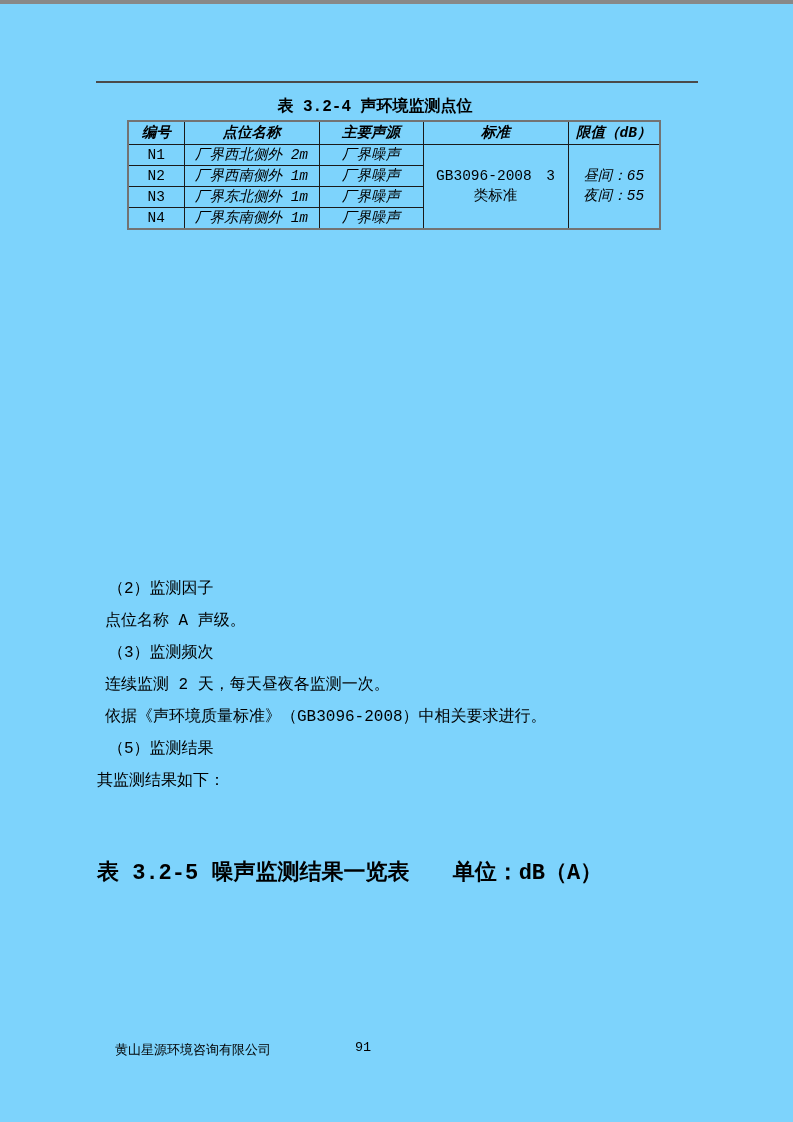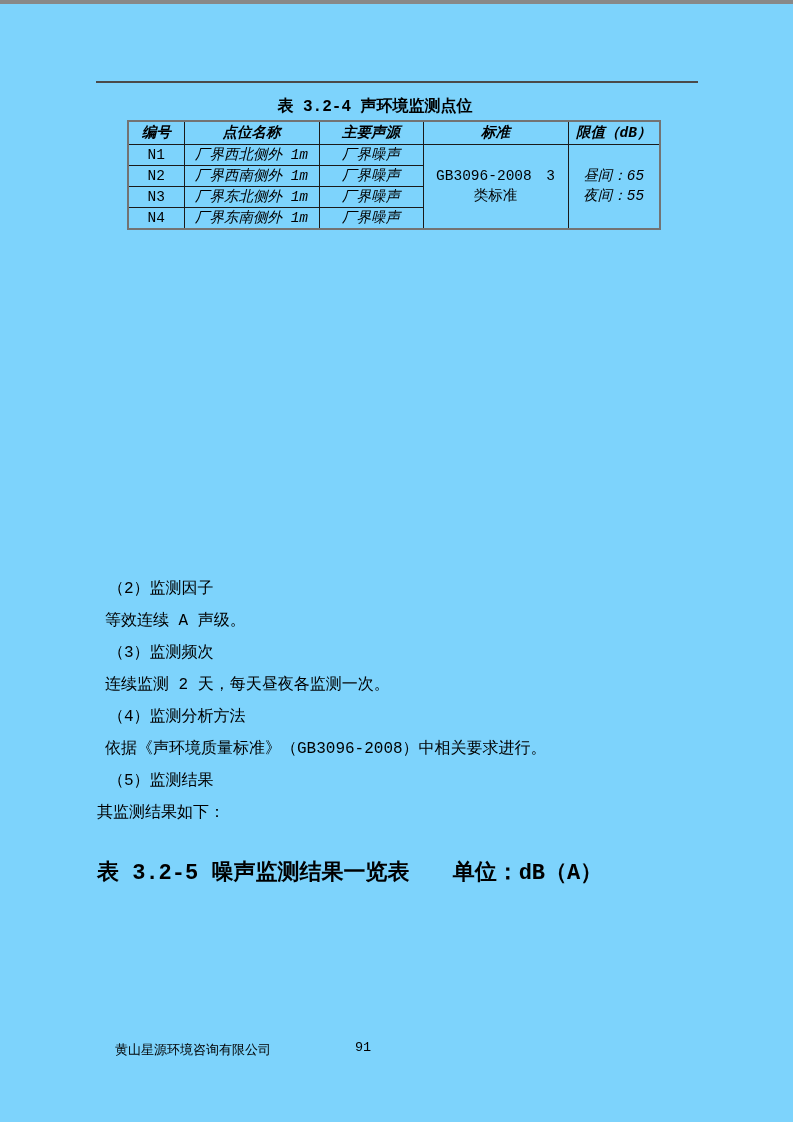--- a/index.html
+++ b/index.html
@@ -121,21 +121,21 @@
     <tbody>
         <tr class="hdr">
       <th>编号</th>
       <th>点位名称</th>
       <th>主要声源</th>
       <th>标准</th>
       <th>限值（dB）</th>
     </tr>
     <tr class="data">
       <td>N1</td>
-      <td class="kai">厂界西北侧外 1m</td>
+      <td class="kai">厂界西北侧外 2m</td>
       <td class="kai">厂界噪声</td>
       <td class="pre2" rowspan="4">GB3096-2008　3
 类标准</td>
       <td class="kai pre2" rowspan="4">昼间：65
 夜间：55</td>
     </tr>
     <tr class="data">
       <td>N2</td>
       <td class="kai">厂界西南侧外 1m</td>
       <td class="kai">厂界噪声</td>
@@ -149,24 +149,23 @@
       <td>N4</td>
       <td class="kai">厂界东南侧外 1m</td>
       <td class="kai">厂界噪声</td>
     </tr>
   </tbody>
     </table>
 
 
   <div class="content">
     <p class="line-item">（2）监测因子</p>
-    <p class="line-body">等效连续 A 声级。</p>
+    <p class="line-body">点位名称 A 声级。</p>
     <p class="line-item">（3）监测频次</p>
     <p class="line-body">连续监测 2 天，每天昼夜各监测一次。</p>
-    <p class="line-item">（4）监测分析方法</p>
     <p class="line-body">依据《声环境质量标准》（GB3096-2008）中相关要求进行。</p>
     <p class="line-item">（5）监测结果</p>
     <p>其监测结果如下：</p>
   </div>
 
   <p class="t2-heading">
     <span>表 3.2-5  噪声监测结果一览表</span>
     <span class="t2-unit">单位：dB（A）</span>
   </p>
 

